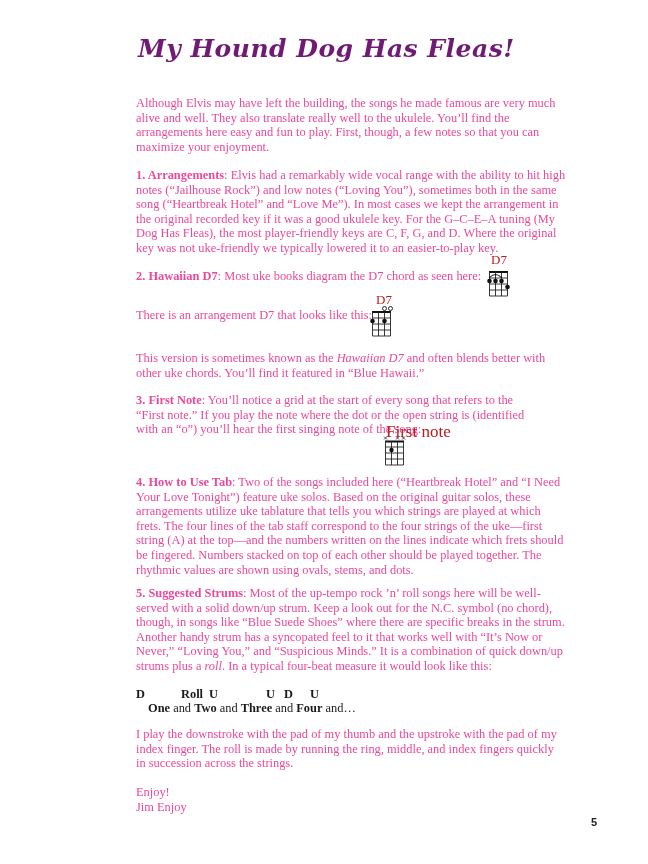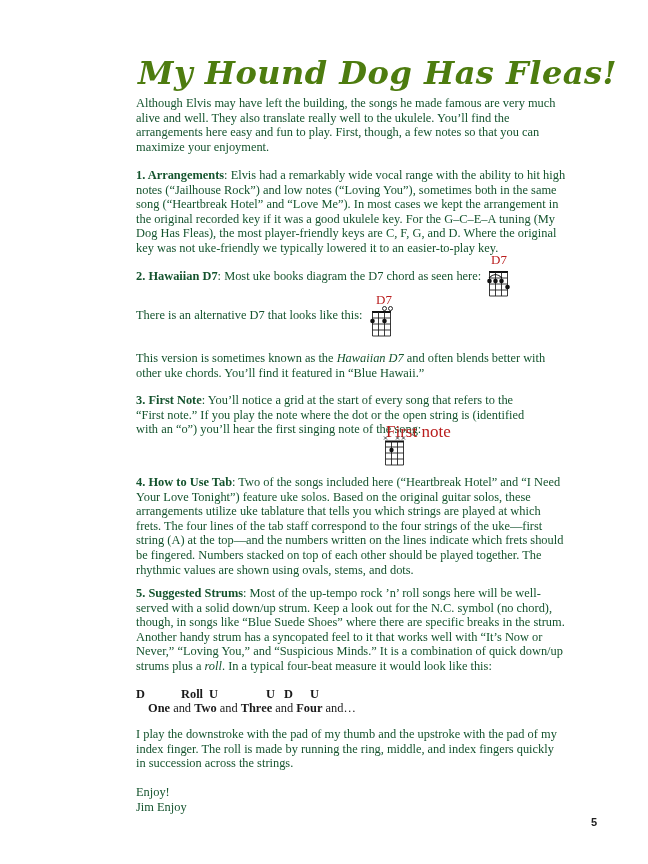--- a/index.html
+++ b/index.html
@@ -1,25 +1,25 @@
 <!DOCTYPE html>
 <html><head>
 <meta charset="utf-8">
 <style>
   html, body { margin: 0; padding: 0; background: #ffffff; }
   body { width: 648px; height: 864px; position: relative; overflow: hidden; color: #1a1a1a; }
   .page { position: absolute; left: 0; top: 0; width: 648px; height: 864px; background: #fff; }
   .title {
     position: absolute; left: 138px; top: 34px;
     font-family: "DejaVu Serif", serif; font-style: italic; font-weight: bold;
-    font-size: 32px; letter-spacing: 0.5px; color: #4d7c0f; white-space: nowrap; margin-top: 20px;
+    font-size: 25px; letter-spacing: 0.5px; color: #701a75; white-space: nowrap;
   }
   .body-text {
     position: absolute; left: 136px; width: 430px;
-    font-family: "Liberation Serif", serif; font-size: 12.4px; line-height: 14.6px; color: #14532d;
+    font-family: "Liberation Serif", serif; font-size: 12.4px; line-height: 14.6px; color: #ec4899;
   }
   .body-text p { margin: 0; }
   b { font-weight: bold; }
   i { font-style: italic; }
   .chord { position: absolute; }
   .chord-label {
     position: absolute; font-family: "Liberation Serif", serif; font-size: 13px; color: #b91c1c; white-space: nowrap;
   }
   .strum-row { position: absolute; left: 136px; font-family: "Liberation Serif", serif; font-size: 12.4px; font-weight: bold; white-space: nowrap; }
   .strum-mark { position: absolute; top: 0; }
@@ -66,21 +66,21 @@
     </g>
 
     <path d="M4 11 Q10.5 4 17 11" fill="none" stroke="#111" stroke-width="1.1"></path>
     <circle cx="4.5" cy="14" r="2.3" fill="#111"></circle>
     <circle cx="10.5" cy="14" r="2.3" fill="#111"></circle>
     <circle cx="16.5" cy="14" r="2.3" fill="#111"></circle>
     <circle cx="22.5" cy="20" r="2.3" fill="#111"></circle>
   </svg>
 
   <div class="body-text" style="top:308px;">
-    <p>There is an alternative D7 that looks like this:</p>
+    <p>There is an arrangement D7 that looks like this:</p>
   </div>
 
   <div class="chord-label" style="left:376px; top:292px;">D7</div>
   <svg class="chord" style="left:370px; top:305px;" width="26" height="34" viewBox="0 0 26 34">
 
     <circle cx="14.5" cy="3.5" r="2" fill="none" stroke="#111" stroke-width="0.9"></circle>
     <circle cx="20.5" cy="3.5" r="2" fill="none" stroke="#111" stroke-width="0.9"></circle>
     <rect x="2" y="6" width="19" height="2" fill="#111"></rect>
     <g stroke="#222" stroke-width="0.9">
       <line x1="2.5" y1="7" x2="2.5" y2="31"></line>

